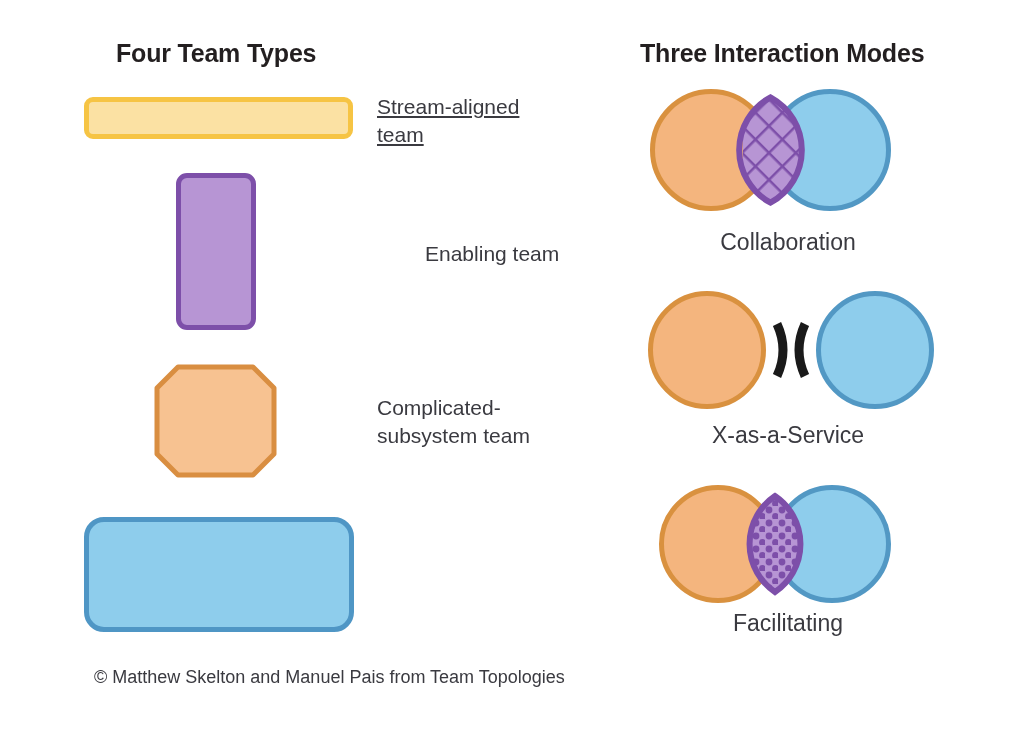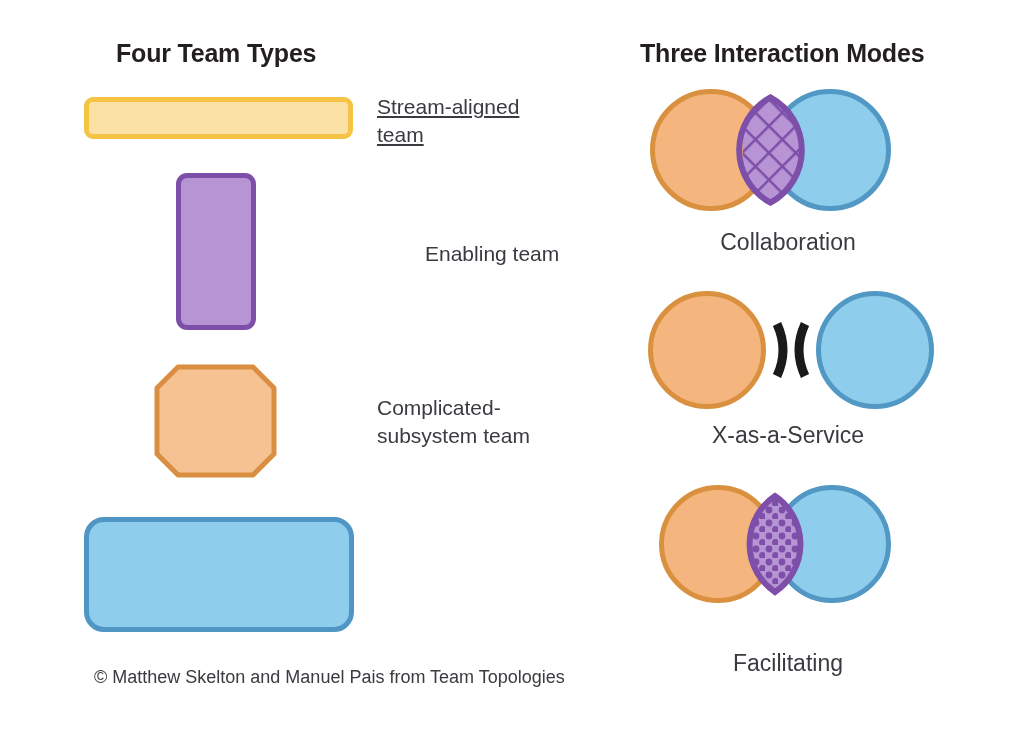--- a/index.html
+++ b/index.html
@@ -93,21 +93,21 @@
     position: absolute;
     width: 286px;
     text-align: center;
     font-size: 23px;
     color: #3a3a40;
     font-weight: 400;
     white-space: nowrap;
   }
   #label-collaboration { left: 645px; top: 229px; }
   #label-xaas          { left: 645px; top: 422px; }
-  #label-facilitating  { left: 645px; top: 610px; margin-top: 40px; }
+  #label-facilitating  { left: 645px; top: 610px; }
 
   
   #footer {
     position: absolute;
     left: 94px;
     top: 667px;
     font-size: 18px;
     color: #3a3a40;
     white-space: nowrap;
   }

